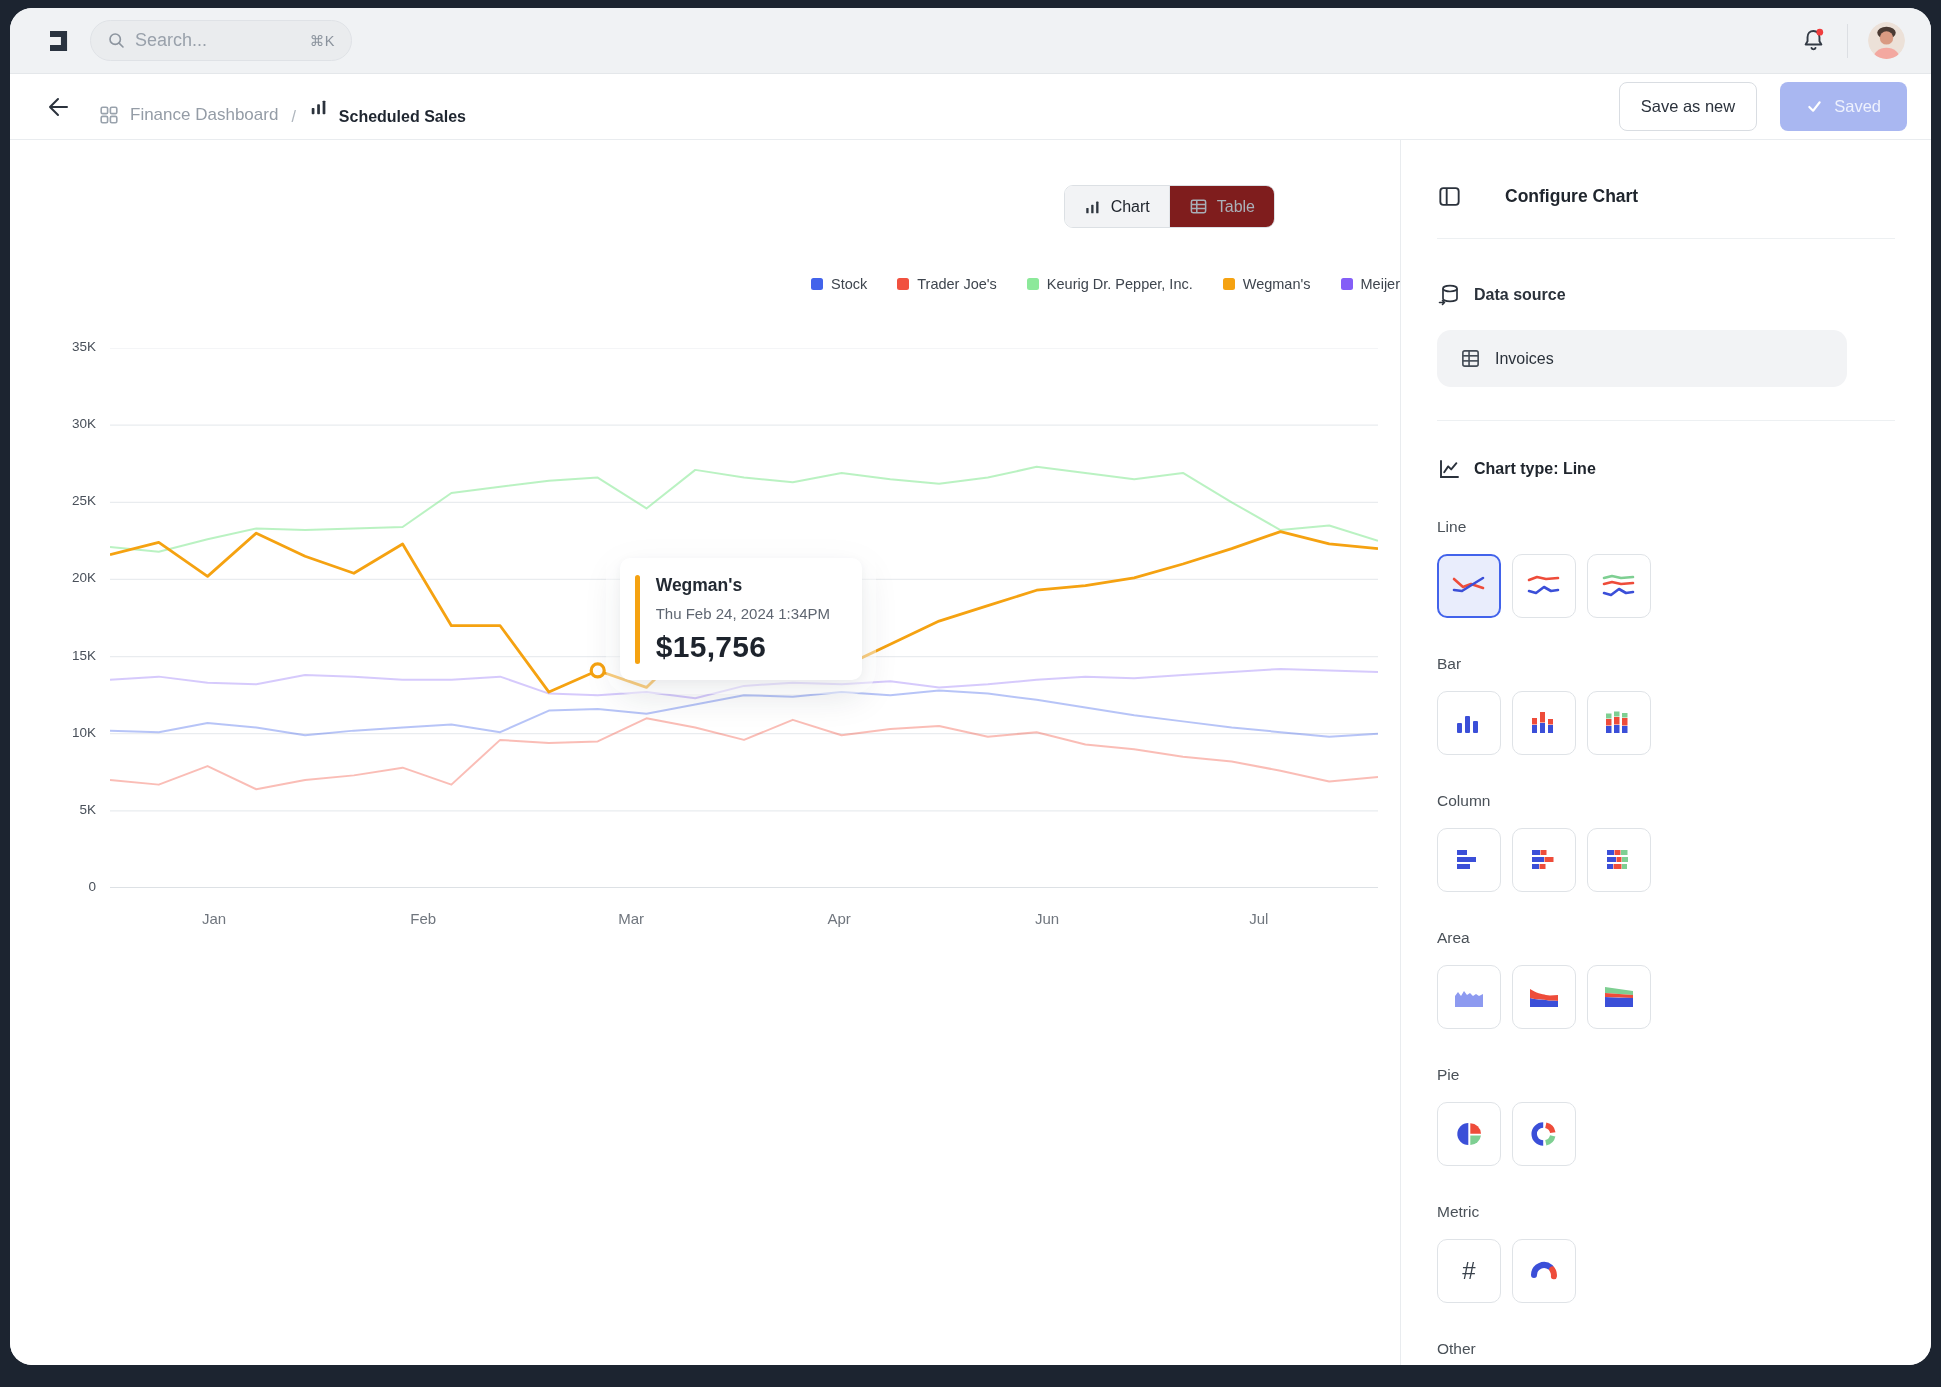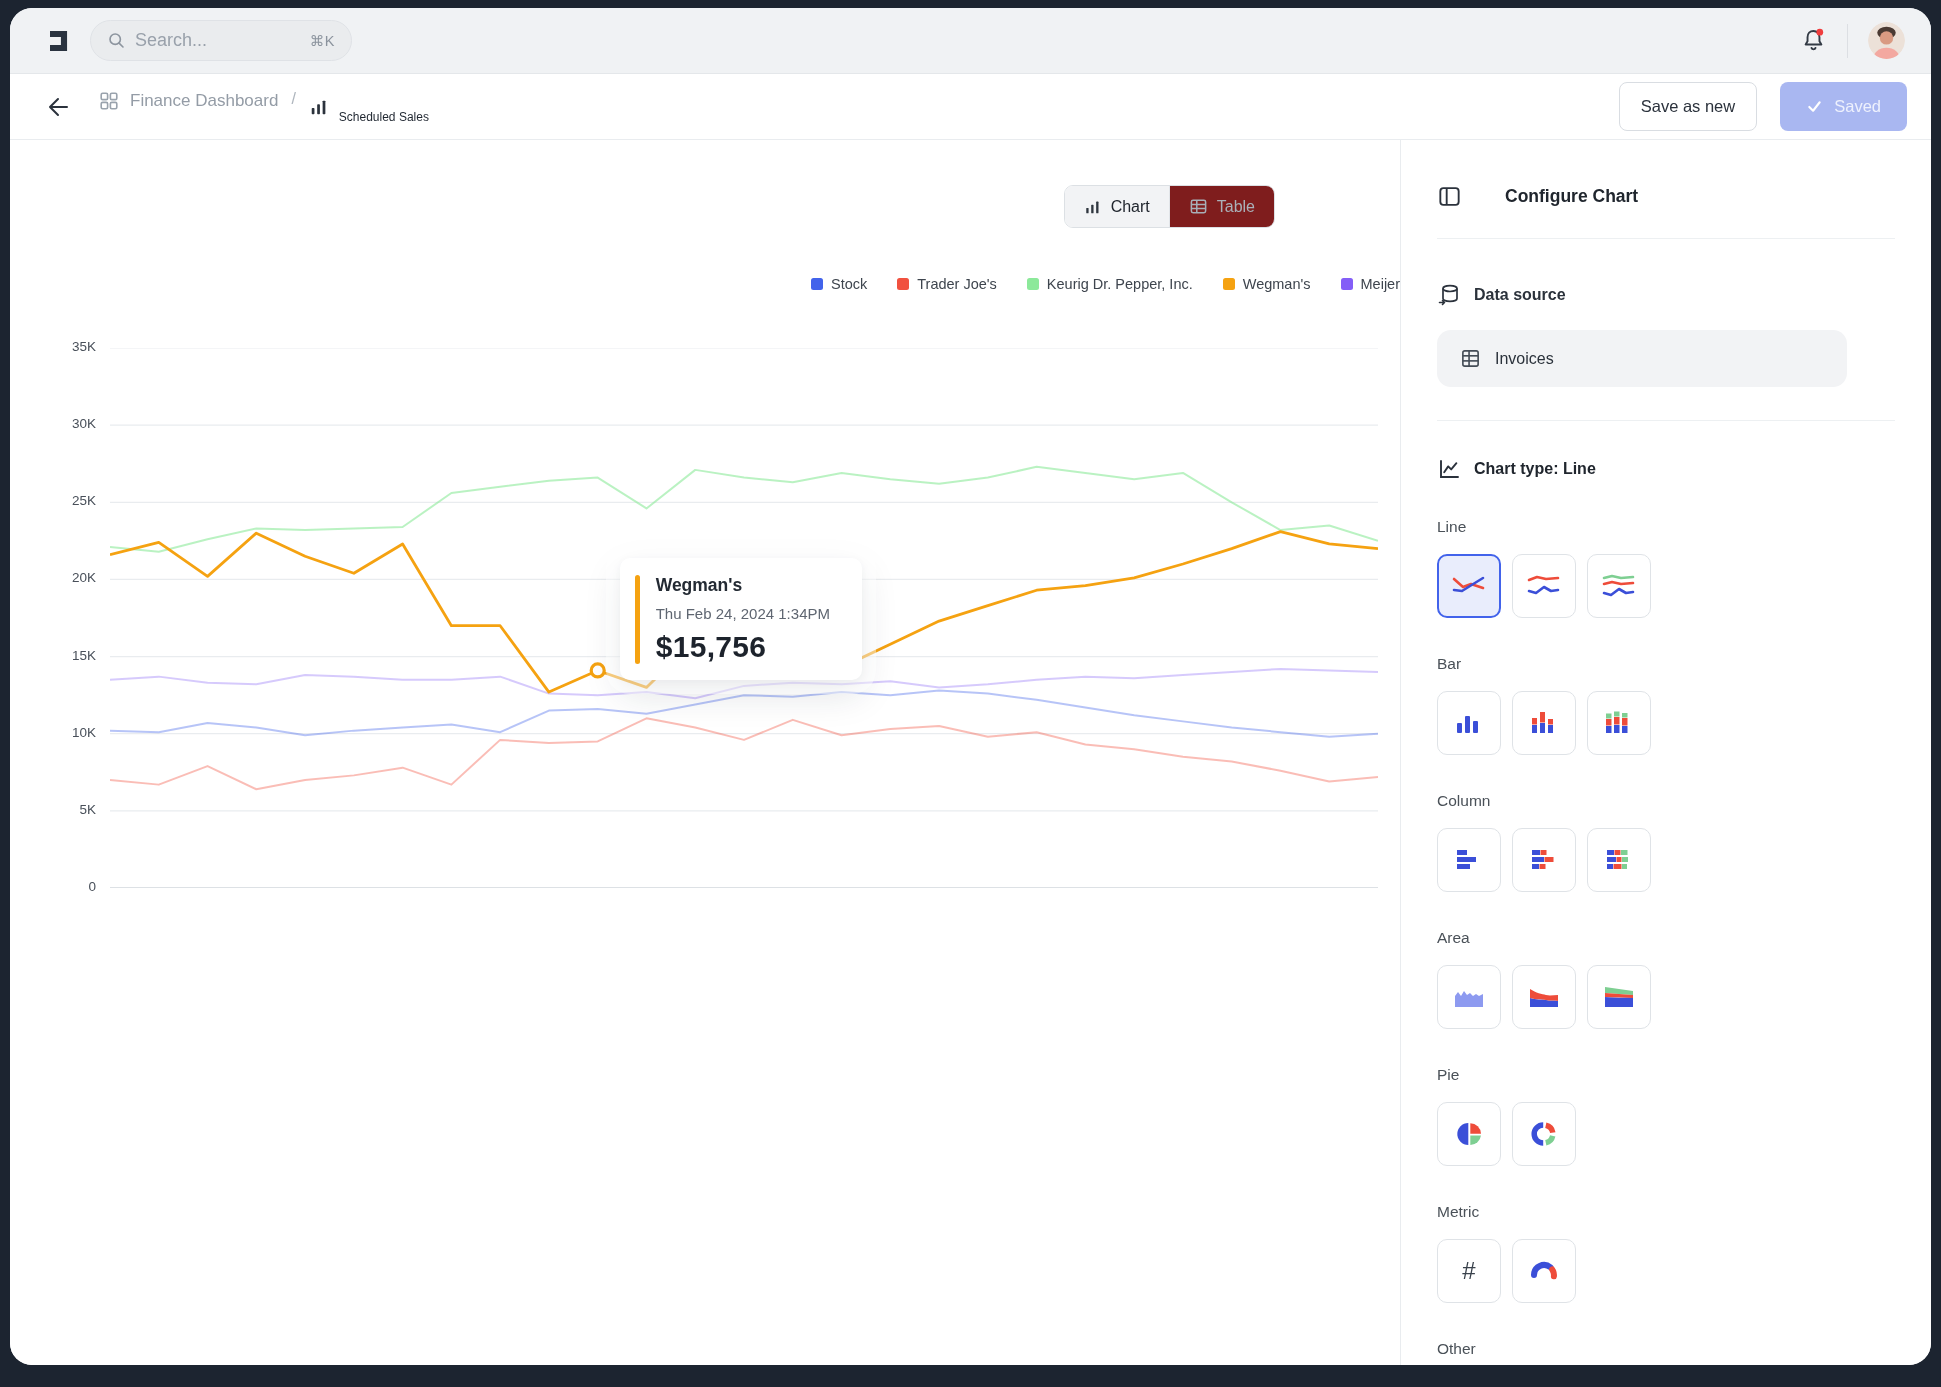--- a/index.html
+++ b/index.html
@@ -36,26 +36,26 @@
   .icon-btn { background:none; border:none; cursor:pointer; position:relative; display:flex; align-items:center; }
   .bell-wrap { margin-right:20px; }
   .topbar-divider { width:1px; height:34px; background:#dcdfe3; margin-right:20px; }
   .avatar { width:37px; height:37px; border-radius:50%; overflow:hidden; cursor:pointer; border:none; background:none; padding:0; }
   
   .pageheader {
     flex:none; height:66px; background:#fff; border-bottom:1px solid #e9ecef;
     display:flex; align-items:center; padding:0 24px 0 30px;
   }
   .back-btn { background:none; border:none; cursor:pointer; display:flex; padding:4px; }
-  .crumbs { display:flex; align-items:flex-start; gap:11px; margin-left:24px; }
+  .crumbs { display:flex; align-items:flex-end; gap:11px; margin-left:24px; }
   .crumb-parent { display:flex; align-items:center; gap:10px; cursor:pointer; }
   .crumb-parent-label { font-size:17px; color:#949ca6; }
   .crumb-sep { font-size:16px; color:#aeb5bd; padding:0 2px; }
   .crumb-current { display:flex; align-items:center; gap:10px; }
-  .crumb-current-label { font-size:12px; font-weight:400; color:#1f2630;margin-top:20px; }
+  .crumb-current-label { font-size:16px; font-weight:700; color:#1f2630;margin-top:20px; }
   .header-actions { margin-left:auto; display:flex; align-items:center; gap:23px; }
   .btn-secondary {
     height:49px; padding:0 21px; background:#fff; border:1px solid #d9dde2; border-radius:8px;
     font-size:16.5px; color:#2b323c; font-family:inherit; cursor:pointer;
   }
   .btn-saved {
     height:49px; padding:0 26px; background:#a9b7f1; border:none; border-radius:8px;
     display:flex; align-items:center; gap:11px;
     font-size:16.5px; color:#eef1fd; font-family:inherit; cursor:pointer;
   }
@@ -281,20 +281,28 @@
             <circle cx="487.69230769230774" cy="322.45714285714286" r="6.5" fill="#fff" stroke="#f5a211" stroke-width="3.2"></circle>
           </svg>
         <div class="tooltip" style="left: 509.692px; top: 210.457px;">
           <div class="tooltip-bar"></div>
           <div class="tooltip-title">Wegman's</div>
           <div class="tooltip-date">Thu Feb 24, 2024 1:34PM</div>
           <div class="tooltip-value">$15,756</div>
         </div>
       </div>
 
+      <div class="x-labels">
+          <div class="x-label" style="left: 63.976px;">Jan</div>
+          <div class="x-label" style="left: 273.196px;">Feb</div>
+          <div class="x-label" style="left: 481.148px;">Mar</div>
+          <div class="x-label" style="left: 689.1px;">Apr</div>
+          <div class="x-label" style="left: 897.052px;">Jun</div>
+          <div class="x-label" style="left: 1108.81px;">Jul</div>
+        </div>
     </div>
 
     <div class="panel">
       <div class="panel-header">
         <svg width="25" height="25" viewBox="0 0 24 24">
             <rect x="3.2" y="4" width="17.6" height="16" rx="3" fill="none" stroke="#2b323c" stroke-width="1.8"></rect>
             <line x1="9.3" y1="4.6" x2="9.3" y2="19.4" stroke="#2b323c" stroke-width="1.8"></line>
           </svg>
         <span class="panel-title">Configure Chart</span>
       </div>

